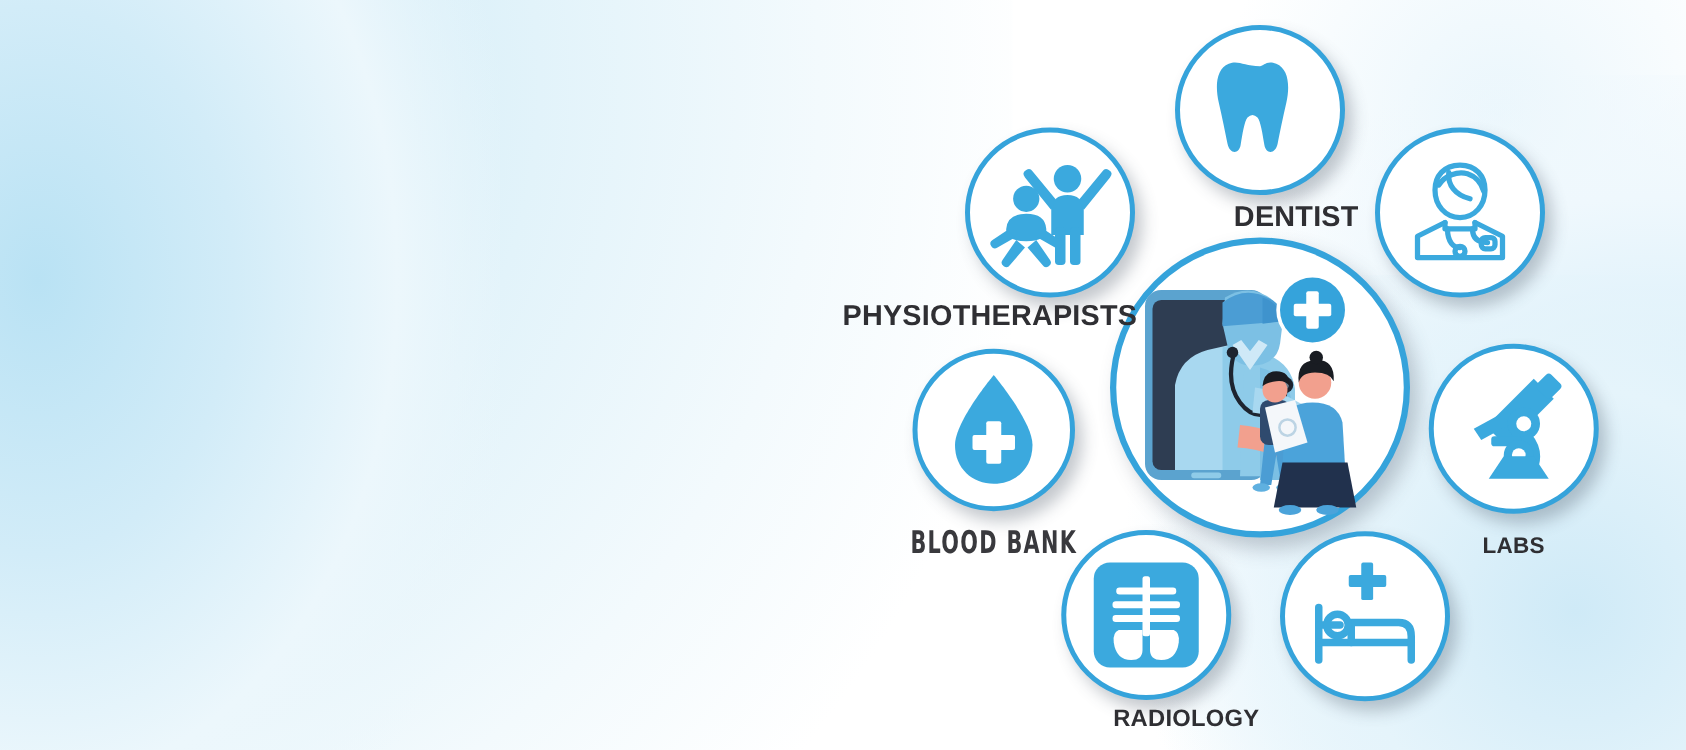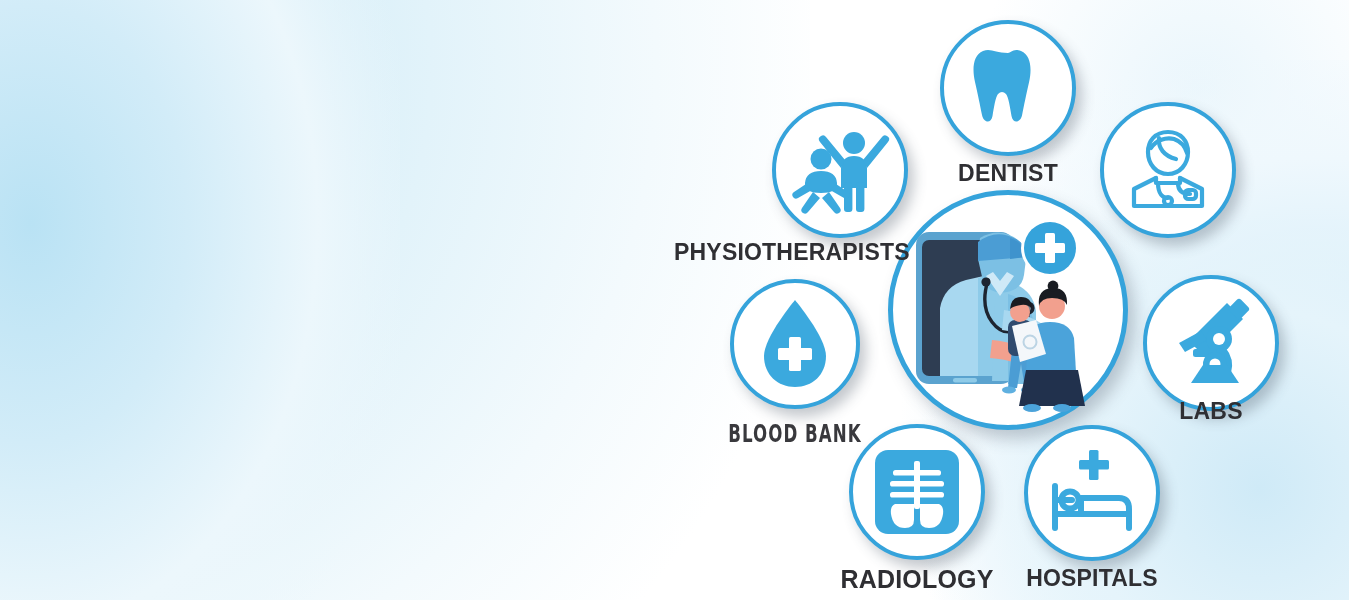--- a/index.html
+++ b/index.html
@@ -72,25 +72,25 @@
 
   
   #disc-dentist        {left:940px;  top:20px;  width:136px;height:136px;}
   #disc-doctors        {left:1100px; top:102px; width:136px;height:136px;}
   #disc-labs           {left:1143px; top:275px; width:136px;height:136px;}
   #disc-hospitals      {left:1024px; top:425px; width:136px;height:136px;}
   #disc-radiology      {left:849px;  top:424px; width:136px;height:136px;}
   #disc-bloodbank      {left:730px;  top:279px; width:130px;height:130px;}
   #disc-physio         {left:772px;  top:102px; width:136px;height:136px;}
 
-  #lbl-dentist   {left:908px; top:160px; width:200px; font-size:23px;}
+  #lbl-dentist   {left:908px; top:160px; width:200px; font-size:23px;padding-left:29px;}
   #lbl-doctors   {left:1068px;top:238px; width:200px; font-size:23px;}
-  #lbl-labs      {left:1111px;top:398px; width:200px; font-size:23px;}
+  #lbl-labs      {left:1111px;top:426px; width:200px; font-size:18px;}
   #lbl-hospitals {left:992px; top:565px; width:200px; font-size:23px;}
-  #lbl-radiology {left:817px; top:565px; width:200px; font-size:25px;}
+  #lbl-radiology {left:849px; top:565px; width:200px; font-size:19px;}
   #lbl-bloodbank {left:695px; top:419px; width:200px; font-size:25px;}
   #lbl-physio    {left:674px; top:239px; width:212px; font-size:23px; text-align:right;}
 </style>
 </head>
 <body>
 
 <div id="stage">
 
   <div class="bg-base"></div>
   <div class="bg-tl"></div>
@@ -238,21 +238,20 @@
       <g fill="none" stroke="#3ba9de" stroke-width="6" stroke-linecap="round" stroke-linejoin="round">
         <path d="M10 38 L10 80"></path>
         <path d="M10 66 L84 66"></path>
         <path d="M84 66 L84 80"></path>
         <path d="M36 66 L36 50 L74 50 q10 0 10 11 L84 66"></path>
         <path d="M10 52 L27 52"></path>
       </g>
       <circle cx="25" cy="52" r="8.6" fill="none" stroke="#3ba9de" stroke-width="6"></circle>
     </svg>
   </div>
-  <div class="label" id="lbl-hospitals">HOSPITALS</div>
 
   <div class="disc" id="disc-radiology">
     <svg width="88" height="88" viewBox="0 0 88 88" aria-hidden="true">
       <rect x="2" y="2" width="84" height="84" rx="13" fill="#3ba9de"></rect>
       <g fill="#ffffff">
         <rect x="41" y="13" width="6" height="48" rx="2"></rect>
         <rect x="20" y="22" width="48" height="5.6" rx="2.6"></rect>
         <rect x="17" y="33" width="54" height="5.6" rx="2.6"></rect>
         <rect x="17" y="44" width="54" height="5.6" rx="2.6"></rect>
         <path d="M41 56 L41 72 q0 8-9 8 q-12 0-14-14 q-1-8 4-10 Z"></path>

